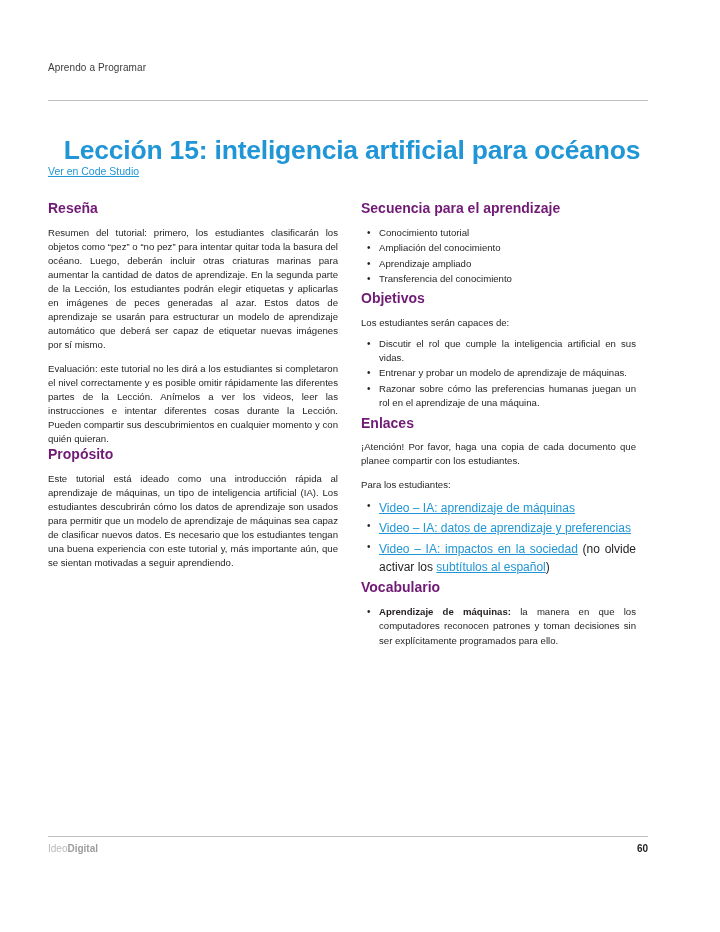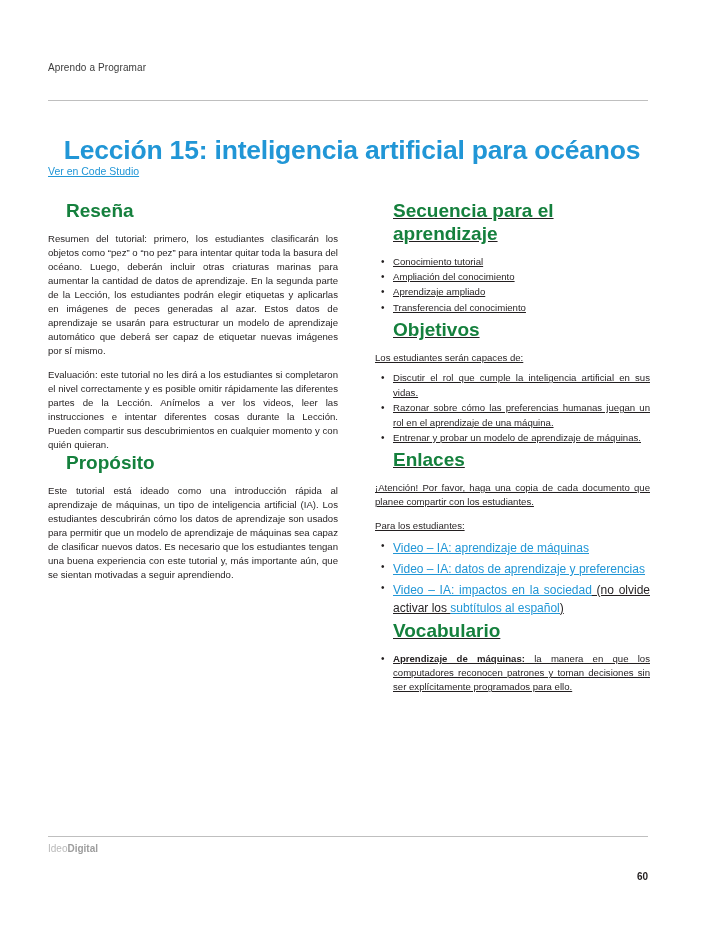--- a/index.html
+++ b/index.html
@@ -58,27 +58,27 @@
     color: #2196d6;
     text-decoration: underline;
     cursor: pointer;
   }
   .col {
     position: absolute;
     top: 200px;
     width: 290px;
   }
   .col-left { left: 48px; }
-  .col-right { left: 375px; width: 275px; text-decoration: underline; }
+  .col-right { left: 361px; width: 275px; }
 
   h2.sec {
-    font-size: 19px;
+    font-size: 14px;
     font-weight: bold;
-    color: #15803d;
-    margin: 0 0 9px 18px;
+    color: #701a75;
+    margin: 0 0 9px 0;
     line-height: 1.2;
   }
   .sec-spaced { margin-top: 22px; }
   p.body {
     font-size: 9.6px;
     line-height: 1.46;
     text-align: justify;
     margin: 0 0 10px 0;
     color: #231f20;
   }
@@ -151,21 +151,20 @@
   .footer-left b { color: #9d9d9d; }
   .footer-page {
     position: absolute;
     top: 843px;
     left: 620px;
     width: 28px;
     text-align: right;
     font-size: 10px;
     font-weight: bold;
     color: #231f20;
-    margin-top: 28px;
   }
 </style>
 </head>
 <body>
 
 <div class="page">
 
   <div class="header">Aprendo a Programar</div>
   <div class="header-rule"></div>
 
@@ -190,22 +189,22 @@
       <li>Conocimiento tutorial</li>
       <li>Ampliación del conocimiento</li>
       <li>Aprendizaje ampliado</li>
       <li>Transferencia del conocimiento</li>
     </ul>
 
     <h2 class="sec sec-spaced">Objetivos</h2>
     <p class="lead">Los estudiantes serán capaces de:</p>
     <ul class="bul">
       <li>Discutir el rol que cumple la inteligencia artificial en sus vidas.</li>
+      <li>Entrenar y probar un modelo de aprendizaje de máquinas.</li>
       <li>Razonar sobre cómo las preferencias humanas juegan un rol en el aprendizaje de una máquina.</li>
-      <li>Entrenar y probar un modelo de aprendizaje de máquinas.</li>
     </ul>
 
     <h2 class="sec sec-spaced">Enlaces</h2>
     <p class="body">¡Atención! Por favor, haga una copia de cada documento que planee compartir con los estudiantes.</p>
     <p class="lead">Para los estudiantes:</p>
     <ul class="linklist">
       <li>
         <a class="doc-link">Video – IA: aprendizaje de máquinas</a>
       </li>
       <li>

